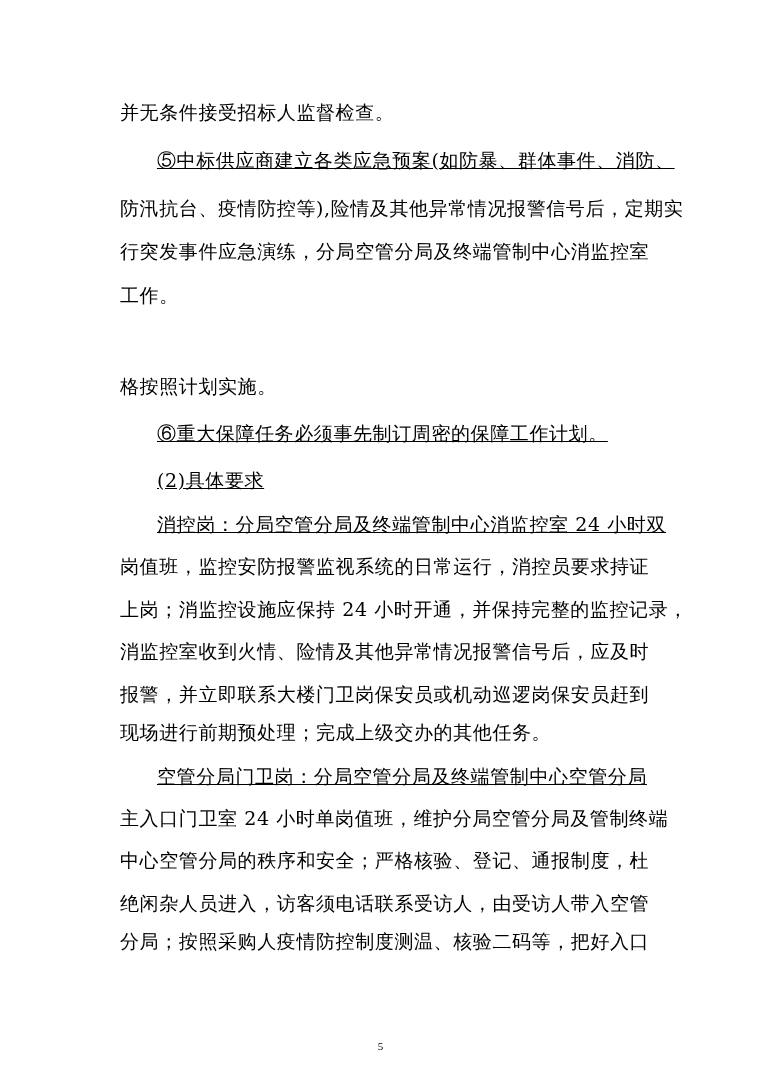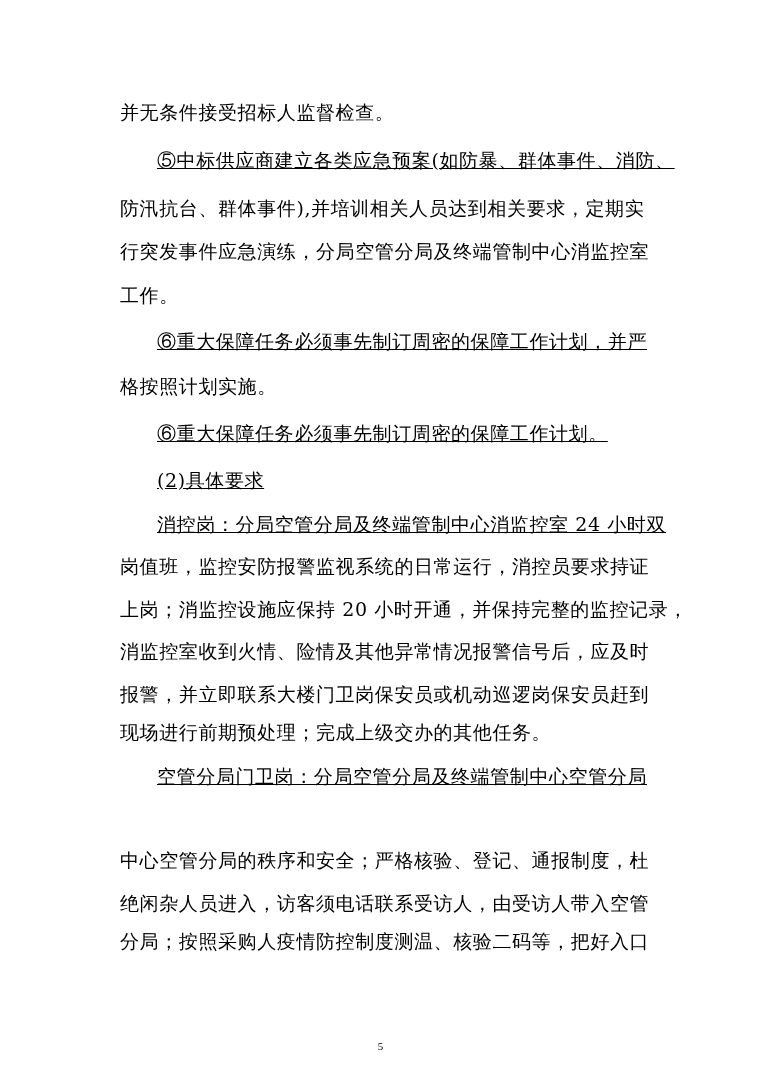--- a/index.html
+++ b/index.html
@@ -41,32 +41,32 @@
       font-size: 11px;
       color: #000;
     }
   </style>
 </head>
 <body>
 
 <div class="page">
   <div class="line" style="top:100px">并无条件接受招标人监督检查。</div>
   <div class="line indent" style="top:148px">⑤中标供应商建立各类应急预案(如防暴、群体事件、消防、</div>
-  <div class="line" style="top:196px">防汛抗台、群体事件),并培训相关人员达到相关要求，定期实</div>
+  <div class="line" style="top:196px">防汛抗台、疫情防控等),险情及其他异常情况报警信号后，定期实</div>
   <div class="line" style="top:239px">行突发事件应急演练，分局空管分局及终端管制中心消监控室</div>
   <div class="line" style="top:283px">工作。</div>
-  <div class="line indent" style="top:329px">⑥重大保障任务必须事先制订周密的保障工作计划，并严</div>
   <div class="line" style="top:374px">格按照计划实施。</div>
   <div class="line indent" style="top:421px">⑥重大保障任务必须事先制订周密的保障工作计划。</div>
   <div class="line indent" style="top:468px">(2)具体要求</div>
   <div class="line indent" style="top:512px">消控岗：分局空管分局及终端管制中心消监控室 24 小时双</div>
   <div class="line" style="top:554px">岗值班，监控安防报警监视系统的日常运行，消控员要求持证</div>
-  <div class="line" style="top:597px">上岗；消监控设施应保持 20 小时开通，并保持完整的监控记录，</div>
+  <div class="line" style="top:597px">上岗；消监控设施应保持 24 小时开通，并保持完整的监控记录，</div>
   <div class="line" style="top:639px">消监控室收到火情、险情及其他异常情况报警信号后，应及时</div>
   <div class="line" style="top:682px">报警，并立即联系大楼门卫岗保安员或机动巡逻岗保安员赶到</div>
   <div class="line" style="top:720px">现场进行前期预处理；完成上级交办的其他任务。</div>
   <div class="line indent" style="top:764px">空管分局门卫岗：分局空管分局及终端管制中心空管分局</div>
+  <div class="line" style="top:806px">主入口门卫室 24 小时单岗值班，维护分局空管分局及管制终端</div>
   <div class="line" style="top:891px">绝闲杂人员进入，访客须电话联系受访人，由受访人带入空管</div>
   <div class="line" style="top:848px">中心空管分局的秩序和安全；严格核验、登记、通报制度，杜</div>
   <div class="line" style="top:929px">分局；按照采购人疫情防控制度测温、核验二码等，把好入口</div>
 
   <div class="page-number">5</div>
 </div>
 
 </body></html>

